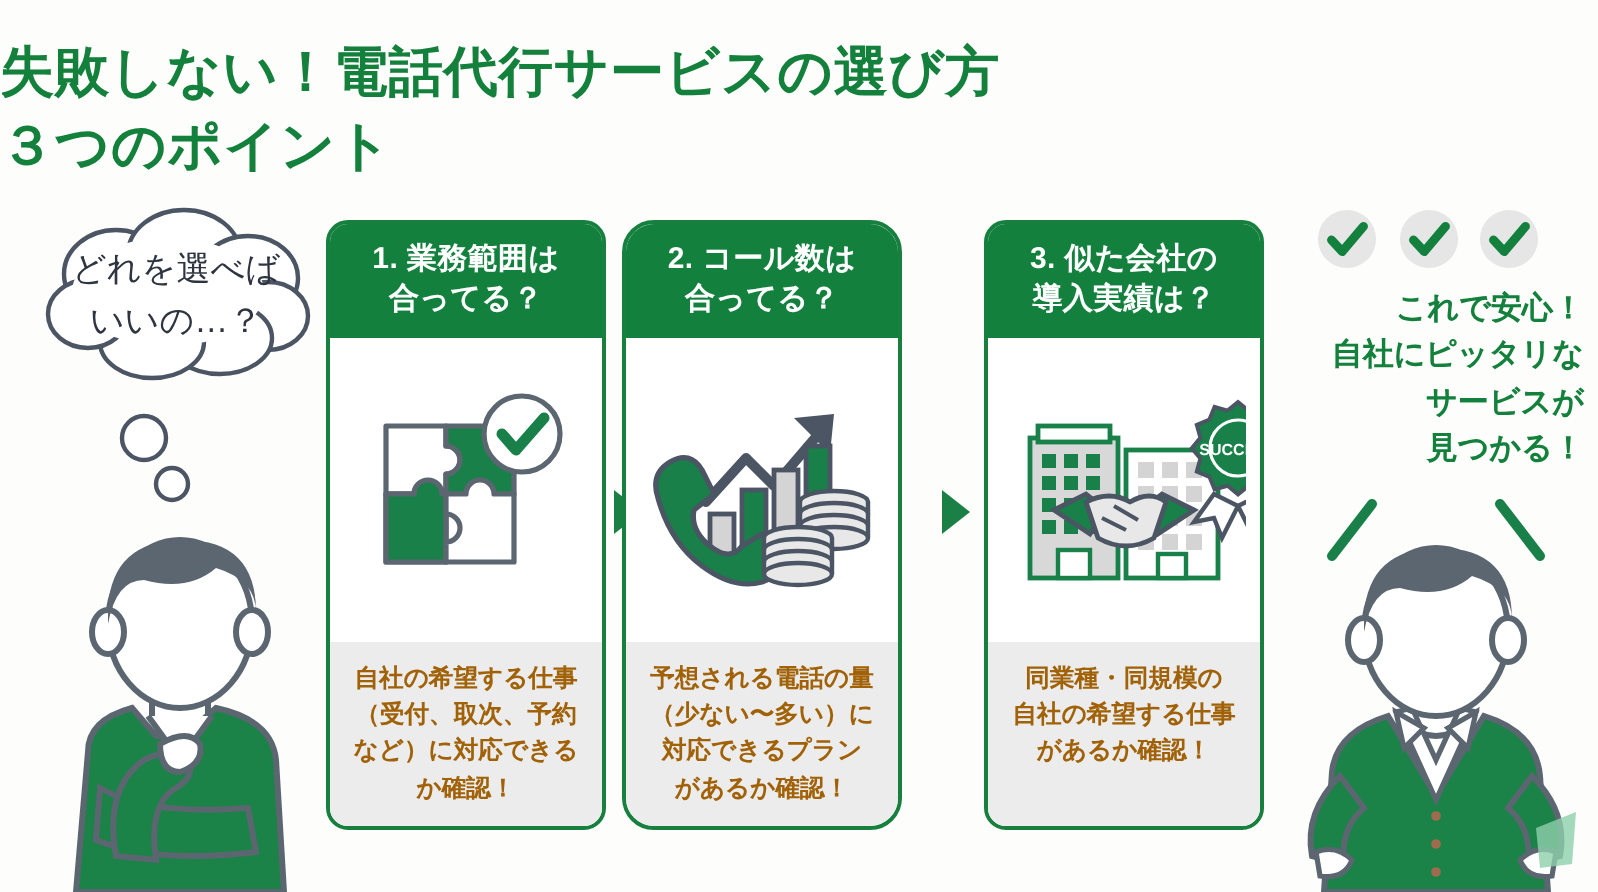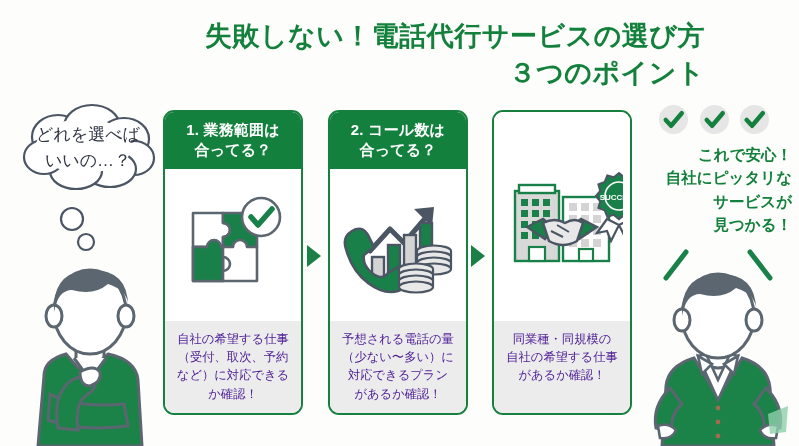--- a/index.html
+++ b/index.html
@@ -13,21 +13,21 @@
     position: relative;
     width: 799px; height: 446px;
     background: #fdfdfb;
   }
 
   
   #title {
     position: absolute;
     left: 0; top: 18px;
     width: 705px;
-    text-align: right;
+    text-align: left;
     color: #13803c;
     font-weight: bold;
     font-size: 27px;
     line-height: 1.38;
     letter-spacing: 0.5px;
     white-space: pre-line;
   }
 
   
   .card {
@@ -36,21 +36,21 @@
     width: 140px;
     height: 305px;
     border: 2.5px solid #17803f;
     border-radius: 11px;
     background: #ffffff;
     overflow: hidden;
     display: flex;
     flex-direction: column;
   }
   #card-1 { left: 163px; }
-  #card-2 { left: 328px; }
+  #card-2 { left: 311px; border-radius: 16px; }
   #card-3 { left: 492px; }
 
   .card-header {
     background: #14803e;
     color: #ffffff;
     font-weight: bold;
     font-size: 15px;
     line-height: 1.32;
     text-align: center;
     padding: 8px 4px 9px 4px;
@@ -61,27 +61,28 @@
     flex: 1;
     position: relative;
     background: #ffffff;
     display: flex;
     align-items: center;
     justify-content: center;
   }
   .card-figure svg { display: block; }
   .card-footer {
     background: #ececec;
-    color: #4c1d95;
+    color: #a16207;
     font-size: 12.3px;
     line-height: 1.48;
     text-align: center;
     padding: 9px 6px 10px 6px;
     white-space: pre-line;
     min-height: 92px;
+    font-weight: bold;
   }
 
   
   .arrow {
     position: absolute;
     top: 245px;
     width: 0; height: 0;
     border-top: 11px solid transparent;
     border-bottom: 11px solid transparent;
     border-left: 14px solid #1a8045;
@@ -261,20 +262,22 @@
     </div>
     <div class="card-footer">予想される電話の量
 （少ない〜多い）に
 対応できるプラン
 があるか確認！</div>
   </div>
 
   <div class="arrow" id="arrow-2"></div>
 
   <div class="card" id="card-3">
+    <div class="card-header">3. 似た会社の
+導入実績は？</div>
     <div class="card-figure">
       <svg width="122" height="104" viewBox="0 0 122 104">
 
         <rect x="62" y="32" width="46" height="64" fill="#ffffff" stroke="#188048" stroke-width="2.4"></rect>
         <g fill="#d4d4d4">
           <rect x="68" y="38" width="8" height="8"></rect>
             <rect x="80" y="38" width="8" height="8"></rect>
           <rect x="92" y="38" width="8" height="8"></rect>
           <rect x="68" y="50" width="8" height="8"></rect>
             <rect x="80" y="50" width="8" height="8"></rect>

